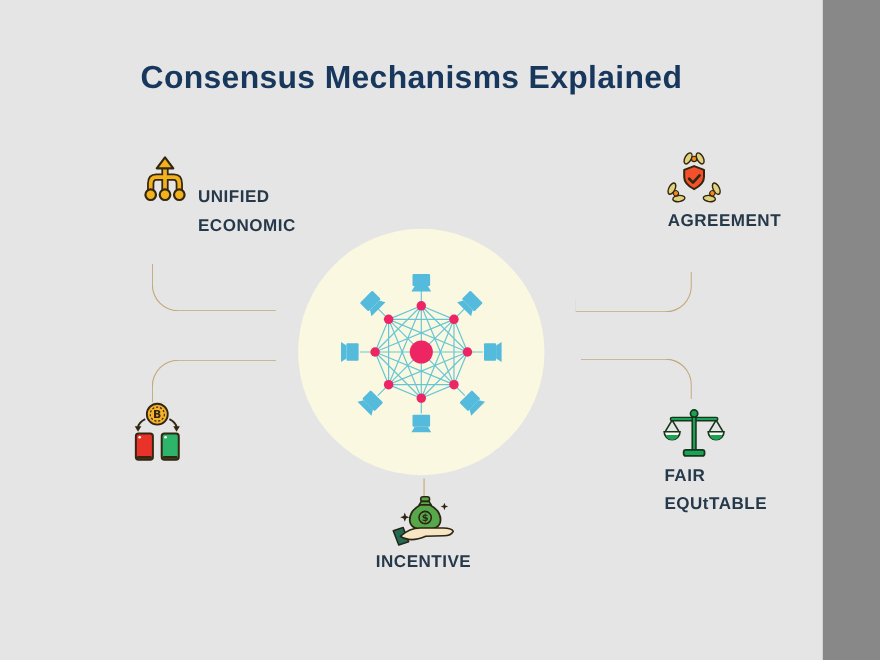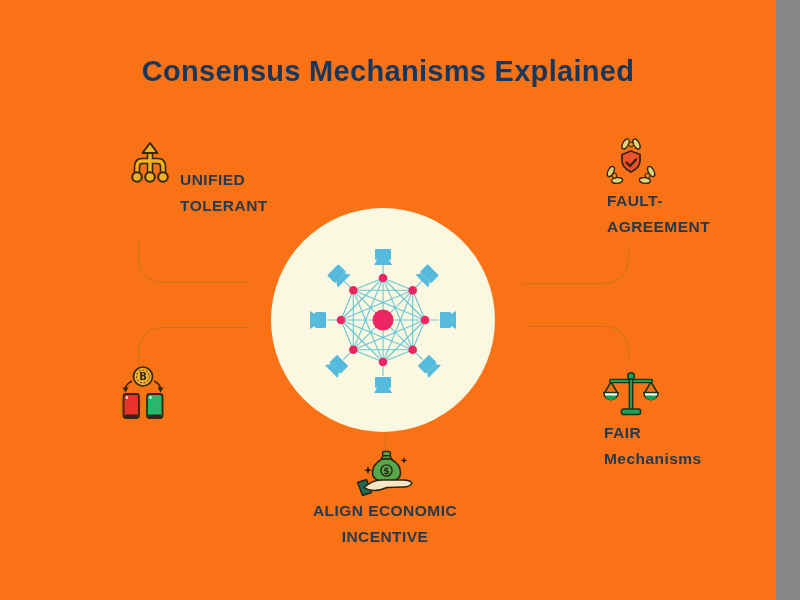--- a/index.html
+++ b/index.html
@@ -1,17 +1,17 @@
 <!DOCTYPE html>
 <html><head>
 <meta charset="utf-8">
 <style>
   html,body{margin:0;padding:0;background:#888;}
-  .canvas{position:relative;width:748px;height:600px;background:#f97316;overflow:hidden;
-          font-family:"Liberation Sans", sans-serif;padding-left:28px;}
+  .canvas{position:relative;width:748px;height:600px;background:#e5e5e5;overflow:hidden;
+          font-family:"Liberation Sans", sans-serif;}
   .title{position:absolute;top:52px;left:0;width:100%;text-align:center;
          font-size:29px;line-height:38px;font-weight:bold;color:#17375D;letter-spacing:.3px;}
   .center-circle{position:absolute;left:271px;top:208px;width:224px;height:224px;
                  border-radius:50%;background:#FBF8E1;}
   .net-svg{position:absolute;left:37px;top:37px;}
   .feature{position:absolute;}
   .flabel{position:absolute;font-size:15.5px;font-weight:bold;color:#26394B;
           letter-spacing:.45px;line-height:26px;white-space:nowrap;}
   .flabel.centered{text-align:center;white-space:normal;}
   .conn{position:absolute;border:0 solid rgba(164,118,34,.55);}
@@ -88,21 +88,21 @@
       </g>
       <polygon points="23,3 30.5,13 15.5,13" fill="#F3B11C" stroke="#332712" stroke-width="2" stroke-linejoin="round"></polygon>
       <g fill="#F3B11C" stroke="#332712" stroke-width="2">
         <circle cx="10" cy="37" r="4.8"></circle>
           <circle cx="23" cy="37" r="4.8"></circle>
           <circle cx="36" cy="37" r="4.8"></circle>
       </g>
     </svg>
     <div class="flabel" style="left:5px;top:27px;margin-left:48px;">
       <div>UNIFIED</div>
-      <div>TOLERANT</div>
+      <div>ECONOMIC</div>
     </div>
   </div>
 
   <div class="feature" style="left:604px;top:136px;">
     <svg width="54" height="50" viewBox="0 0 54 50">
       <defs>
         <g id="hands">
           <g fill="#E0D37E" stroke="#33250F" stroke-width="1.3">
             <ellipse cx="-5.5" cy="0" rx="2.8" ry="5.5" transform="rotate(28 -5.5 0)"></ellipse>
             <ellipse cx="5.5" cy="0" rx="2.8" ry="5.5" transform="rotate(-28 5.5 0)"></ellipse>
@@ -110,21 +110,20 @@
           <circle cx="0" cy="0.5" r="2.4" fill="#F08A1D" stroke="#33250F" stroke-width="1"></circle>
         </g>
       </defs>
       <use href="#hands" transform="translate(27,8)"></use>
       <use href="#hands" transform="translate(10,40) rotate(-125)"></use>
       <use href="#hands" transform="translate(44,40) rotate(125)"></use>
       <path d="M27,15 l9,3.5 v6.5 q0,6.5 -9,11 q-9,-4.5 -9,-11 v-6.5 z" fill="#F2512B" stroke="#33250F" stroke-width="1.8" stroke-linejoin="round"></path>
       <path d="M22.5,26.5 l3.5,3.5 6,-6.5" fill="none" stroke="#33250F" stroke-width="2.4" stroke-linecap="round" stroke-linejoin="round"></path>
     </svg>
     <div class="flabel" style="left:3px;top:52px;">
-      <div>FAULT-</div>
       <div>AGREEMENT</div>
     </div>
   </div>
 
   <div class="feature" style="left:113px;top:365px;">
     <svg width="60" height="58" viewBox="0 0 60 58">
       <circle cx="30" cy="11.5" r="9.5" fill="#F5B22A" stroke="#332712" stroke-width="1.7"></circle>
       <circle cx="30" cy="11.5" r="6.4" fill="none" stroke="#332712" stroke-width="1" stroke-dasharray="2 1.6"></circle>
       <text x="30" y="15.2" font-size="10" font-weight="bold" text-anchor="middle" fill="#332712" font-family="DejaVu Sans, sans-serif">B</text>
       <path d="M19,16 Q13,19 12.5,23.5 M41,16 Q47,19 47.5,23.5" fill="none" stroke="#332712" stroke-width="1.8"></path>
@@ -150,36 +149,35 @@
       <path d="M44.6,25.4 a5.4,4.6 0 0 0 10.8,0 z" fill="#1AA257"></path>
       <path d="M10,11 H50" stroke="#17351C" stroke-width="4.4" stroke-linecap="round"></path>
       <path d="M10,11 H50" stroke="#1AA257" stroke-width="1.8" stroke-linecap="round"></path>
       <path d="M30,10 V39" stroke="#17351C" stroke-width="4.8" stroke-linecap="round"></path>
       <path d="M30,10 V39" stroke="#1AA257" stroke-width="2" stroke-linecap="round"></path>
       <circle cx="30" cy="6" r="3.3" fill="#1AA257" stroke="#17351C" stroke-width="1.6"></circle>
       <rect x="20.5" y="39" width="19" height="5.5" rx="2" fill="#1AA257" stroke="#17351C" stroke-width="1.6"></rect>
     </svg>
     <div class="flabel" style="left:3px;top:50px;">
       <div>FAIR</div>
-      <div>Mechanisms</div>
+      <div>EQUtTABLE</div>
     </div>
   </div>
 
   <div class="feature" style="left:351px;top:446px;">
     <svg width="68" height="54" viewBox="0 0 68 54">
       <path d="M17,20 L18.1,23.1 L21.2,24.2 L18.1,25.3 L17,28.4 L15.9,25.3 L12.8,24.2 L15.9,23.1 Z" fill="#2B2412"></path>
       <path d="M53,11 L53.9,13.5 L56.4,14.4 L53.9,15.3 L53,17.8 L52.1,15.3 L49.6,14.4 L52.1,13.5 Z" fill="#2B2412"></path>
       <rect x="31.5" y="5.5" width="8" height="4.5" rx="2" fill="#57A84A" stroke="#2B2412" stroke-width="1.4"></rect>
       <path d="M30,13 l2,-3.2 h7 l2,3.2 z" fill="#57A84A" stroke="#2B2412" stroke-width="1.4" stroke-linejoin="round"></path>
       <path d="M31,13 C24,17 21.5,22 21.5,26.5 C21.5,32.5 27,35.5 35.5,35.5 C44,35.5 49.5,32.5 49.5,26.5
                C49.5,22 47,17 40,13 Z" fill="#57A84A" stroke="#2B2412" stroke-width="1.6" stroke-linejoin="round"></path>
       <circle cx="35.5" cy="24.5" r="5.6" fill="none" stroke="#2B2412" stroke-width="1.4"></circle>
       <text x="35.5" y="28" font-size="9" font-weight="bold" text-anchor="middle" fill="#2B2412" font-family="DejaVu Sans, sans-serif">$</text>
       <path d="M6.5,36.5 L15.5,33.5 L20.5,46.5 L11.5,49.5 Z" fill="#1F6B55" stroke="#2B2412" stroke-width="1.4" stroke-linejoin="round"></path>
       <path d="M13,41.5 Q22,33.5 32,34 L52,34 Q59.5,34 61,37 Q59,41 52.5,41 L36,41.5 Q22,47.5 13,41.5 Z" fill="#F6E6C3" stroke="#2B2412" stroke-width="1.5" stroke-linejoin="round"></path>
     </svg>
     <div class="flabel centered" style="left:-76px;top:52px;width:220px;">
-      <div>ALIGN ECONOMIC</div>
       <div>INCENTIVE</div>
     </div>
   </div>
 
 </div>
 
 </body></html>

